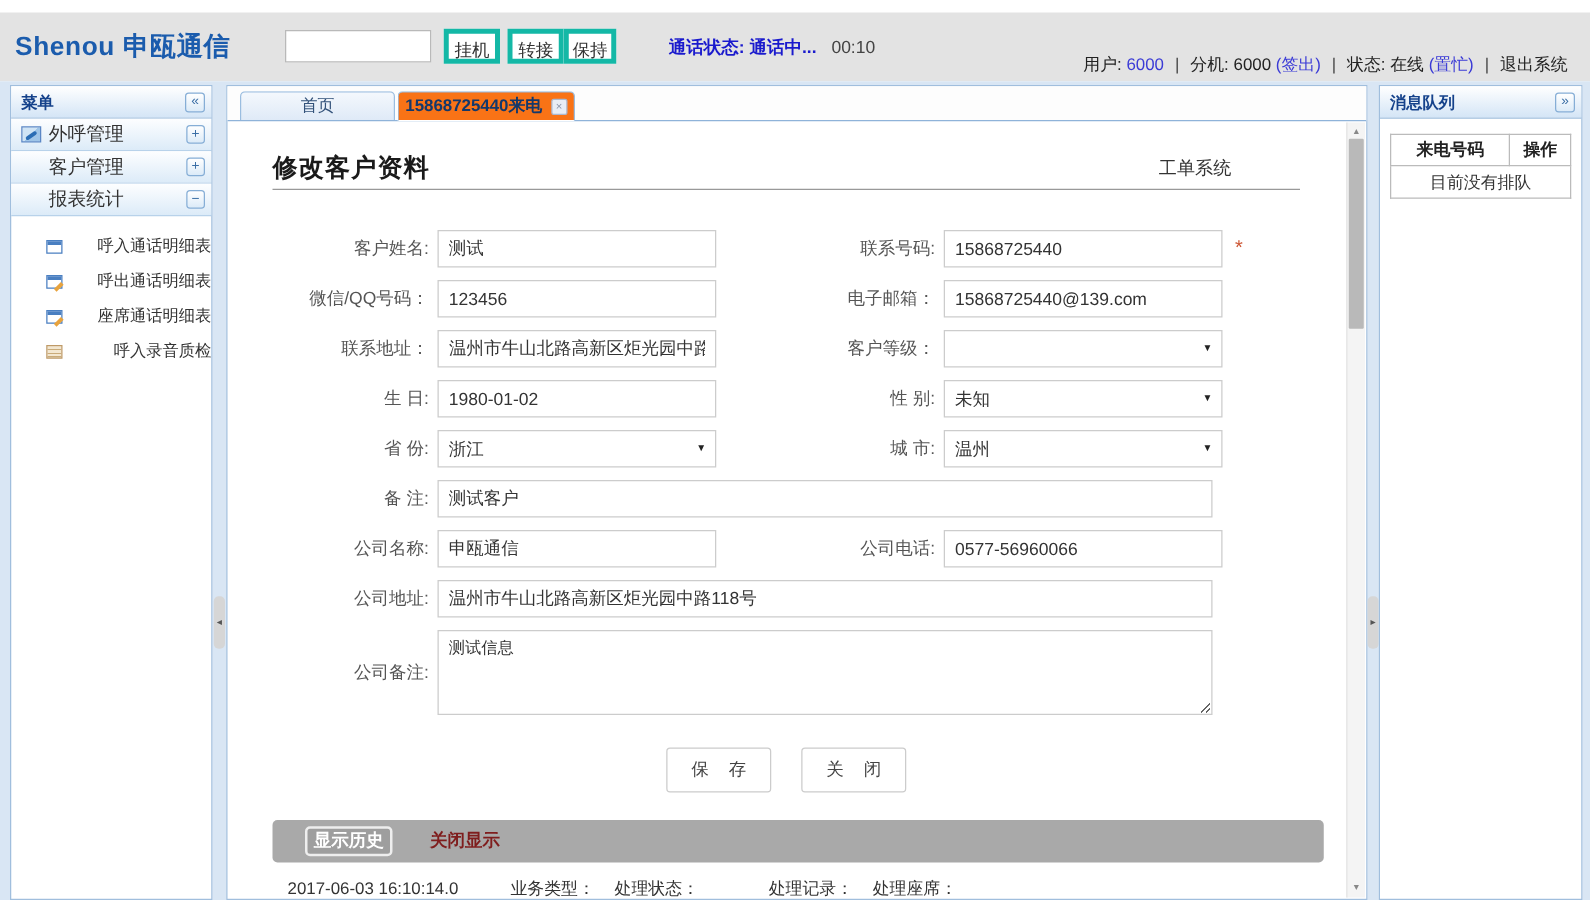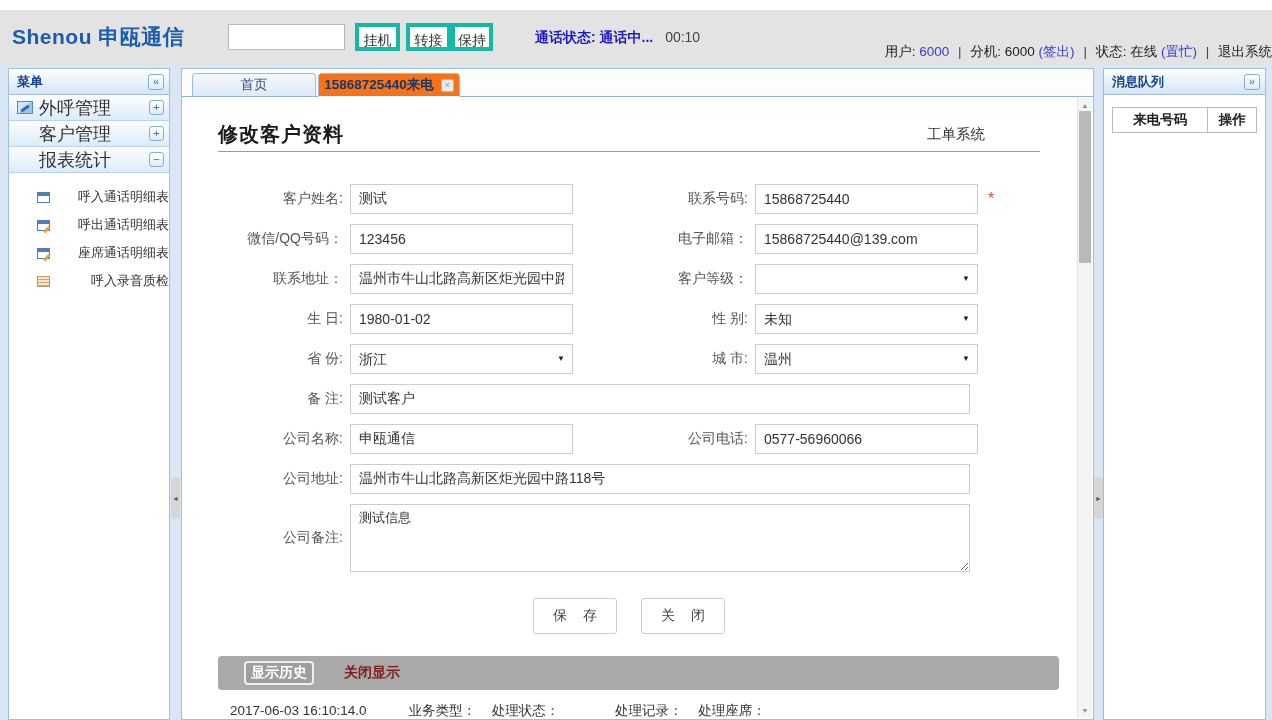--- a/index.html
+++ b/index.html
@@ -10,21 +10,21 @@
   .top-header { position:absolute; top:10px; left:0; width:1272px; height:55px; background:#e3e3e3; }
   .logo { position:absolute; left:12px; top:13px; font-size:21px; font-weight:bold; color:#1b5cad; letter-spacing:.5px; }
   .dial-input { position:absolute; left:228px; top:14px; width:117px; height:26px; border:1px solid #b9b9b9; background:#fff; font-size:14px; padding:0 6px; }
   .hdr-btn { position:absolute; top:13px; height:28px; background:#fff; border:4px solid #14b8a6; font-size:14px; color:#333; text-align:center; line-height:26px; cursor:pointer; font-family:inherit; }
   .btn-hangup { left:355px; width:45px; }
   .btn-transfer { left:406px; width:45px; }
   .btn-hold { left:451px; width:42px; }
   .call-status { position:absolute; left:535px; top:19px; font-size:14px; }
   .call-status .st { color:#1a1acd; font-weight:bold; }
   .call-status .tm { color:#444; margin-left:8px; }
-  .user-line { position:absolute; right:0; top:33px; font-size:13.5px; color:#222; }
+  .user-line { position:absolute; right:18px; top:33px; font-size:13.5px; color:#222; }
   .user-line .lnk { color:#3b3bd6; text-decoration:none; cursor:pointer; }
   .user-line .sep { margin:0 5px; color:#444; }
   .user-line .plain { color:#222; cursor:pointer; }
 
   
   .workspace { position:absolute; top:65px; left:0; width:1272px; height:655px; background:#d9e6f4; }
   .panel { position:absolute; top:3px; bottom:0; background:#fff; border:1px solid #a0bedd; }
   .left-panel { left:8px; width:162px; }
   .main-panel { left:181px; width:913px; }
   .right-panel { left:1103px; width:163px; }
@@ -33,21 +33,21 @@
   .splitter { position:absolute; top:412px; width:9px; height:42px; background:#d6d6d6; border-radius:4px; display:flex; align-items:center; justify-content:center; font-size:7px; color:#555; cursor:pointer; }
   .split-left { left:171px; }
   .split-right { left:1094px; }
 
   
   .panel-header { height:26px; background:linear-gradient(#ffffff,#d4e5f6); border-bottom:1px solid #a0bedd; display:flex; align-items:center; justify-content:space-between; padding:0 5px 0 8px; }
   .panel-header .ttl { font-size:13px; font-weight:bold; color:#15428b; }
   .sq-btn { width:16px; height:16px; border:1px solid #86aed6; border-radius:3px; background:linear-gradient(#fff,#dcebf8); color:#3a6ea5; font-size:11px; line-height:13px; text-align:center; cursor:pointer; }
   .acc-row { height:26px; background:linear-gradient(#fdfeff,#dcebf8); border-bottom:1px solid #b8d2ea; display:flex; align-items:center; justify-content:space-between; padding:0 5px 0 8px; cursor:pointer; }
   .acc-row .grp { display:flex; align-items:center; gap:6px; }
-  .acc-row .lbl { font-size:18px; color:#333; }
+  .acc-row .lbl { font-size:15px; color:#333; }
   .acc-row.indent .lbl { margin-left:22px; }
   .tog-btn { width:15px; height:15px; border:1px solid #86aed6; border-radius:3px; background:linear-gradient(#fff,#dcebf8); color:#3a6ea5; font-size:11px; line-height:12px; text-align:center; cursor:pointer; }
   .icon-call-mgmt { width:16px; height:13px; border:1px solid #5b87c5; background:linear-gradient(135deg,#cfe4f5 50%,#9fc5e8 50%); position:relative; }
   .icon-call-mgmt::after { content:""; position:absolute; left:2px; top:5px; width:10px; height:3px; background:#2a6db5; border-radius:2px; transform:rotate(-35deg); }
   .submenu { padding-top:10px; }
   .submenu-item { height:28px; display:flex; align-items:center; gap:5px; padding-left:28px; font-size:13px; color:#333; cursor:pointer;justify-content:space-between; }
   .icon-win { width:13px; height:11px; border:1px solid #4a7fc1; background:#fff; position:relative; flex:0 0 auto; }
   .icon-win::before { content:""; position:absolute; top:0; left:0; right:0; height:3px; background:#4a7fc1; }
   .icon-pencil::after { content:""; position:absolute; right:-2px; bottom:-1px; width:8px; height:3px; background:#e8a33d; transform:rotate(-45deg); }
   .icon-note { width:13px; height:11px; background:repeating-linear-gradient(#f3e7d0 0 2px,#c9ab79 2px 3px); border:1px solid #bf9a67; flex:0 0 auto; }
@@ -298,16 +298,19 @@
     <div class="panel-header">
       <span class="ttl">消息队列</span>
       <span class="sq-btn">»</span>
     </div>
     <table class="queue-table">
       <tbody>
           <tr>
         <th>来电号码</th>
         <th>操作</th>
       </tr>
+      <tr>
+        <td colspan="2">目前没有排队</td>
+      </tr>
     </tbody>
       </table>
   </div>
 </div>
 
 </body></html>

